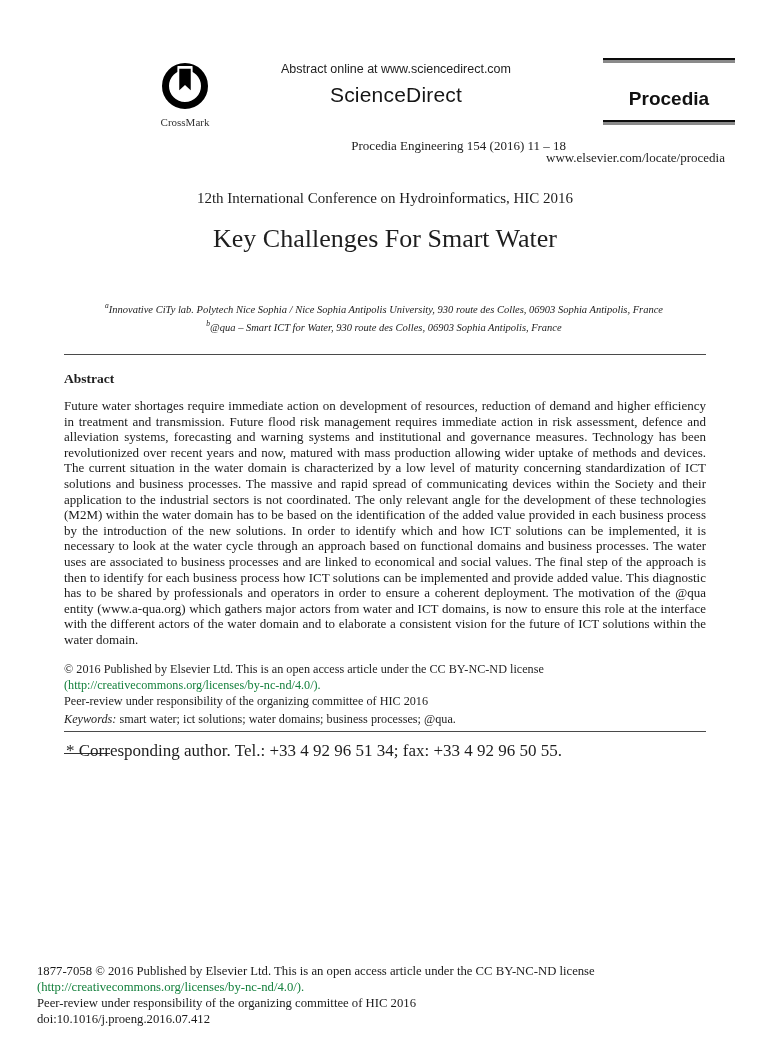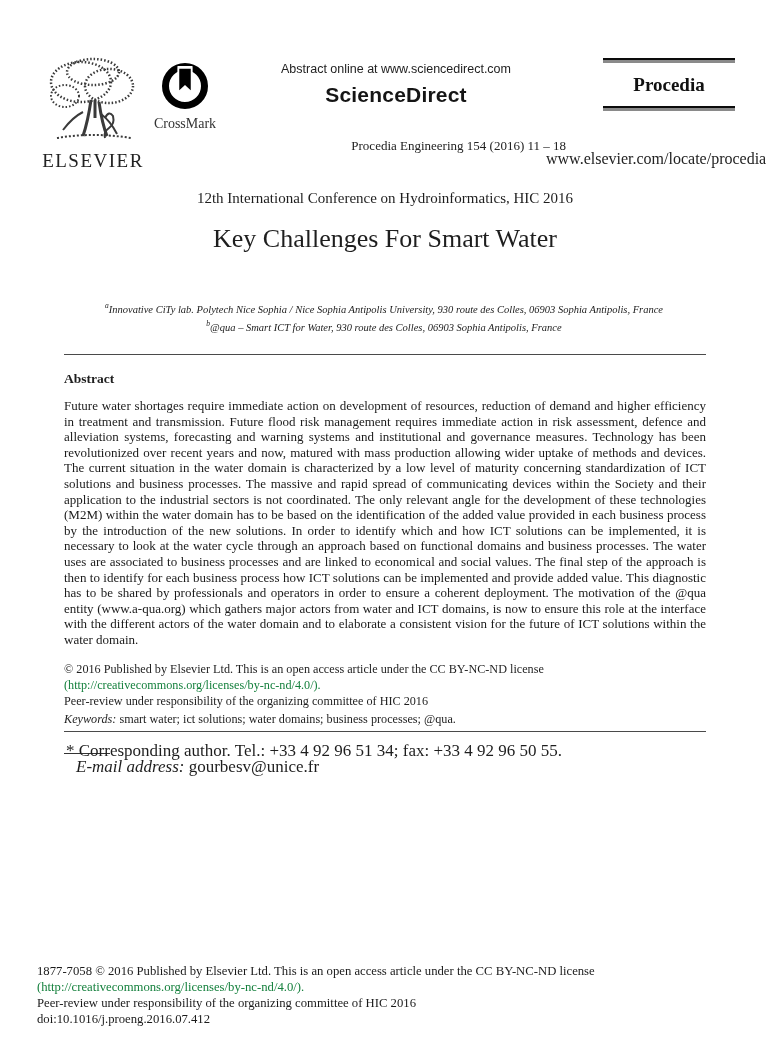--- a/index.html
+++ b/index.html
@@ -13,31 +13,31 @@
     overflow:hidden;
     margin:0 auto;
   }
 
   
   .elsevier-block { position:absolute; left:38px; top:56px; width:110px; text-align:center; }
   .elsevier-tree { display:block; margin:0 auto; }
   .elsevier-word { font-size:19px; letter-spacing:1.5px; margin-top:2px; color:#222; }
 
   .crossmark-block { position:absolute; left:150px; top:62px; width:70px; text-align:center; }
-  .crossmark-label { font-size:14px; color:#333; margin-top:2px; font-family:"Liberation Serif", serif; }
+  .crossmark-label { font-size:11px; color:#333; margin-top:2px; font-family:"Liberation Serif", serif; }
 
   .header-center { position:absolute; left:226px; top:62px; width:340px; text-align:center; }
   .available-online { font-family:"Liberation Sans", sans-serif; font-size:12.5px; color:#222; }
-  .sciencedirect { font-family:"Liberation Sans", sans-serif; font-weight:bold; font-size:21px; color:#151515; margin-top:7px; letter-spacing:0.2px; }
+  .sciencedirect { font-family:"Liberation Sans", sans-serif; font-weight:normal; font-size:21px; color:#151515; margin-top:7px; letter-spacing:0.2px; }
   .journal-ref { position:absolute; left:226px; top:138px; width:340px; text-align:right; font-size:13px; color:#222; }
 
   .journal-box { position:absolute; right:26px; top:58px; width:146px; text-align:center; }
   .journal-bar { height:5px; width:132px; margin:0 auto; background:linear-gradient(to bottom, #0c0c0c 0%, #0c0c0c 45%, #8a8a8a 45%, #8a8a8a 100%); }
-  .journal-box-title { font-family:Liberation Serif, serif; font-weight:bold; font-size:19px; line-height:1.16; color:#111; padding:11px 0 10px 0; }
-  .journal-url { position:absolute; right:22px; top:150px; width:200px; text-align:left; font-size:16px; color:#222; white-space:nowrap; }
+  .journal-box-title { font-family:Liberation Sans, sans-serif; font-weight:bold; font-size:19px; line-height:1.16; color:#111; padding:25px 0 10px 0; }
+  .journal-url { position:absolute; right:22px; top:150px; width:200px; text-align:left; font-size:13px; color:#222; white-space:nowrap; }
 
   
   .conference { position:absolute; left:64px; top:190px; width:642px; text-align:center; font-size:15px; }
   .paper-title { position:absolute; left:64px; top:224px; width:642px; text-align:center; font-size:26px; font-weight:normal; }
   .author-line { position:absolute; left:64px; top:264px; width:642px; text-align:center; font-size:15.5px; }
   .author-line sup { font-size:10px; }
   .affiliations { position:absolute; left:40px; top:300px; width:688px; text-align:center; font-style:italic; font-size:10.5px; line-height:1.55; color:#222; }
   .affiliations sup { font-size:7.5px; font-style:italic; }
 
   
@@ -63,35 +63,20 @@
   .email-label { font-style:italic; }
 
   
   .footer-block { position:absolute; left:37px; top:963px; width:700px; font-size:12.7px; line-height:16.1px; color:#1a1a1a; }
 </style>
 </head>
 <body>
 
 <div class="page">
 
-  <div class="elsevier-block">
-    <svg class="elsevier-tree" width="100" height="92" viewBox="0 0 100 92">
-      <g fill="none" stroke="#3a3a3a">
-        <ellipse cx="38" cy="26" rx="30" ry="20" stroke-width="2.5" stroke-dasharray="1.5 2"></ellipse>
-        <ellipse cx="66" cy="30" rx="24" ry="17" stroke-width="2.5" stroke-dasharray="1.5 2"></ellipse>
-        <ellipse cx="50" cy="16" rx="26" ry="13" stroke-width="2.5" stroke-dasharray="1.5 2"></ellipse>
-        <ellipse cx="22" cy="40" rx="14" ry="11" stroke-width="2" stroke-dasharray="1.5 2"></ellipse>
-        <path d="M48 44 C46 58 44 68 40 80 M56 46 C58 60 60 70 64 80 M52 44 L52 62" stroke-width="3"></path>
-        <path d="M40 56 C32 60 26 66 20 74 M58 58 C66 64 70 70 74 78" stroke-width="2"></path>
-        <path d="M14 82 Q50 76 88 82" stroke-width="2" stroke-dasharray="2 2"></path>
-        <path d="M62 62 q4 -8 8 -2 q2 8 -4 12 q-6 4 -4 10" stroke-width="2"></path>
-      </g>
-    </svg>
-    <div class="elsevier-word">ELSEVIER</div>
-  </div>
 
   <div class="crossmark-block">
     <svg width="48" height="48" viewBox="0 0 48 48">
       <circle cx="24" cy="24" r="19.5" fill="none" stroke="#000000" stroke-width="7"></circle>
       <rect x="16.5" y="4" width="15" height="10" fill="#ffffff"></rect>
       <path d="M17.5 6 h13 v24 l-6.5 -6 l-6.5 6 z" fill="#000000" stroke="#ffffff" stroke-width="1.5"></path>
     </svg>
     <div class="crossmark-label">CrossMark</div>
   </div>
 
@@ -130,23 +115,20 @@
 
   <div class="keywords-line">
     <span class="keywords-label">Keywords:</span><span> smart water; ict solutions; water domains; business processes; @qua.</span>
   </div>
 
   <div class="rule-full rule-keywords-bottom"></div>
   <div class="rule-footnote"></div>
 
   <div class="footnote">
     <div><span>* </span><span>Corresponding author. Tel.: +33 4 92 96 51 34; fax: +33 4 92 96 50 55.</span></div>
-    <div class="email-row">
-      <span class="email-label">E-mail address: </span><a class="doc-link" href="#" style="color:#1e1e1e">gourbesv@unice.fr</a>
-    </div>
   </div>
 
   <div class="footer-block">
     <div>1877-7058 © 2016 Published by Elsevier Ltd. This is an open access article under the CC BY-NC-ND license</div>
     <div><a class="doc-link" href="#">(http://creativecommons.org/licenses/by-nc-nd/4.0/).</a></div>
     <div>Peer-review under responsibility of the organizing committee of HIC 2016</div>
     <div>doi:10.1016/j.proeng.2016.07.412</div>
   </div>
 
 </div>

